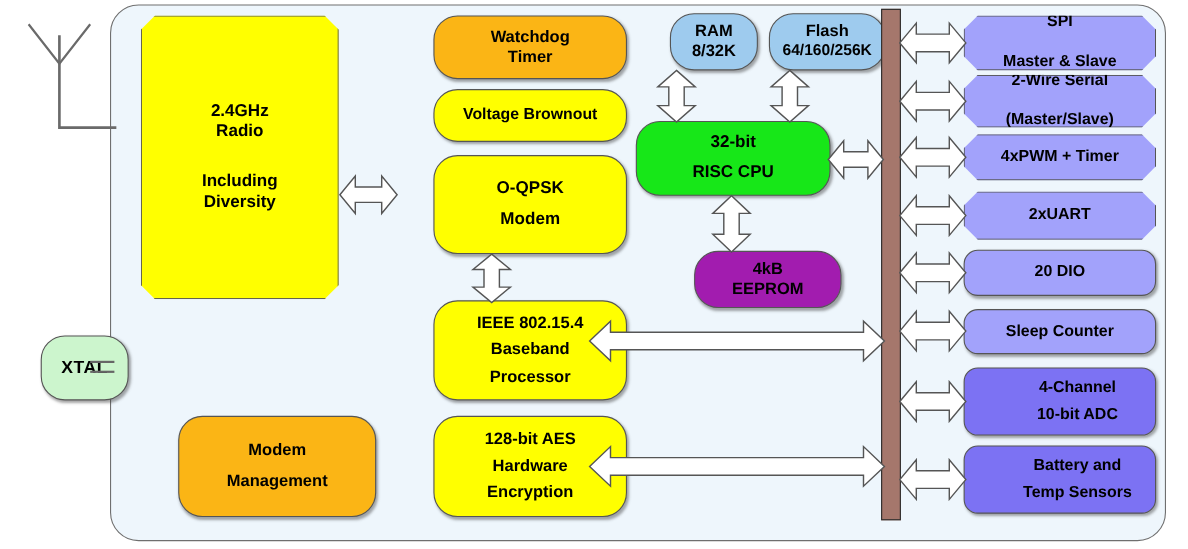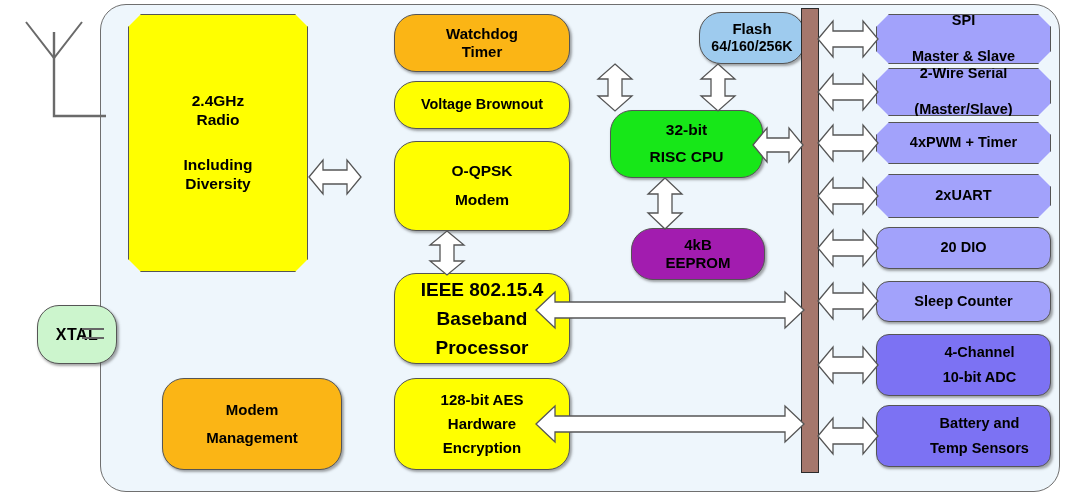--- a/index.html
+++ b/index.html
@@ -92,21 +92,21 @@
   <div class="blk r-rounded c-yellow" style="left:360px;top:81px;width:176px;height:48px;font-size:15px;">
     <span style="font-size:14.4px;">Voltage Brownout</span>
   </div>
 
   <div class="blk r-rounded c-yellow" style="left:360px;top:141px;width:176px;height:90px;font-size:15.5px;">
     <span>O-QPSK</span>
     <span style="height:10px;"></span>
     <span>Modem</span>
   </div>
 
-  <div class="blk r-rounded c-yellow" style="left:360px;top:273px;width:176px;height:91px;font-size:19px;">
+  <div class="blk r-rounded c-yellow" style="left:360px;top:273px;width:176px;height:91px;font-size:15px;">
     <span>IEEE 802.15.4</span>
     <span style="height:6px;"></span>
     <span>Baseband</span>
     <span style="height:6px;"></span>
     <span>Processor</span>
   </div>
 
   <div class="blk r-rounded c-yellow" style="left:360px;top:378px;width:176px;height:92px;font-size:15px;">
     <span>128-bit AES</span>
     <span style="height:6px;"></span>
@@ -114,27 +114,31 @@
     <span style="height:6px;"></span>
     <span>Encryption</span>
   </div>
 
   <div class="blk r-rounded c-orange" style="left:128px;top:378px;width:180px;height:92px;font-size:15px;">
     <span>Modem</span>
     <span style="height:10px;"></span>
     <span>Management</span>
   </div>
 
+  <div class="blk r-rounded c-blue" style="left:575px;top:12px;width:80px;height:52px;font-size:15px;">
+    <span>RAM</span>
+    <span>8/32K</span>
+  </div>
 
   <div class="blk r-rounded c-blue" style="left:665px;top:12px;width:106px;height:52px;font-size:15px;">
     <span>Flash</span>
     <span style="font-size:14.2px;">64/160/256K</span>
   </div>
 
-  <div class="blk r-rounded c-green" style="left:576px;top:110px;width:153px;height:68px;font-size:15.5px;">
+  <div class="blk r-rounded c-green" style="left:544px;top:110px;width:177px;height:68px;font-size:15.5px;">
     <span>32-bit</span>
     <span style="height:8px;"></span>
     <span>RISC CPU</span>
   </div>
 
   <div class="blk r-rounded c-teal" style="left:597px;top:228px;width:134px;height:52px;font-size:15px;">
     <span>4kB</span>
     <span>EEPROM</span>
   </div>
 

